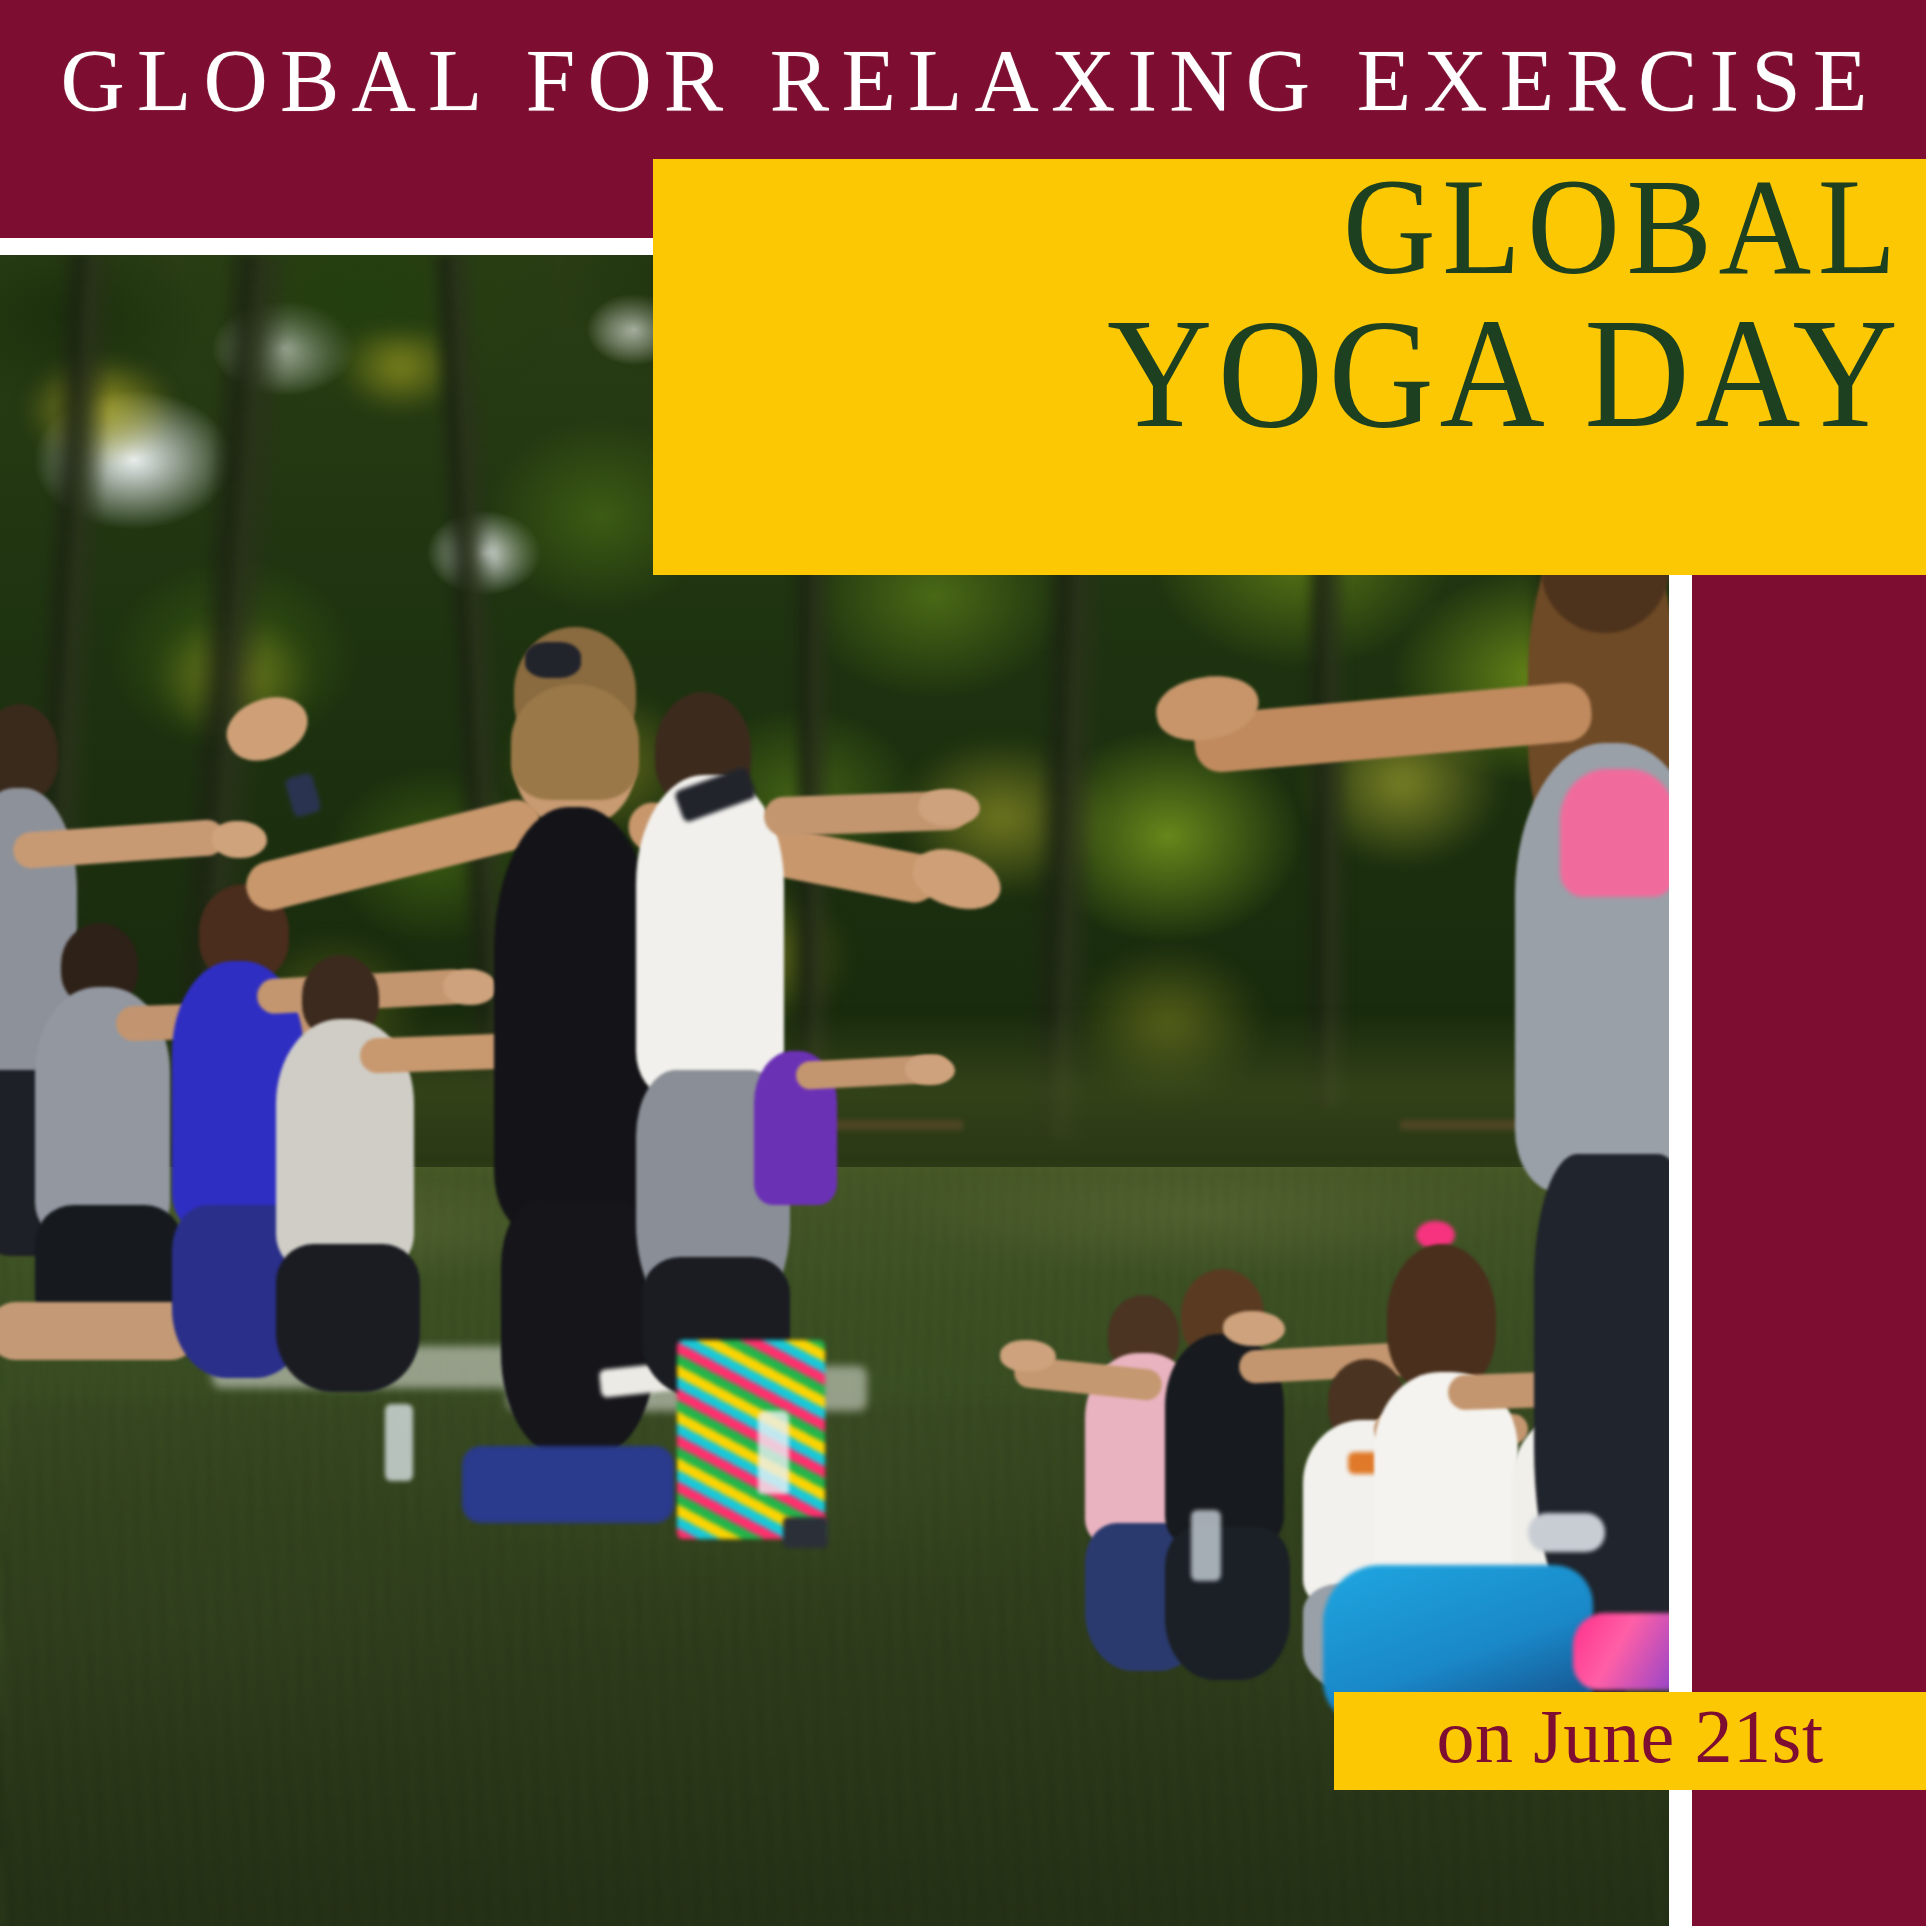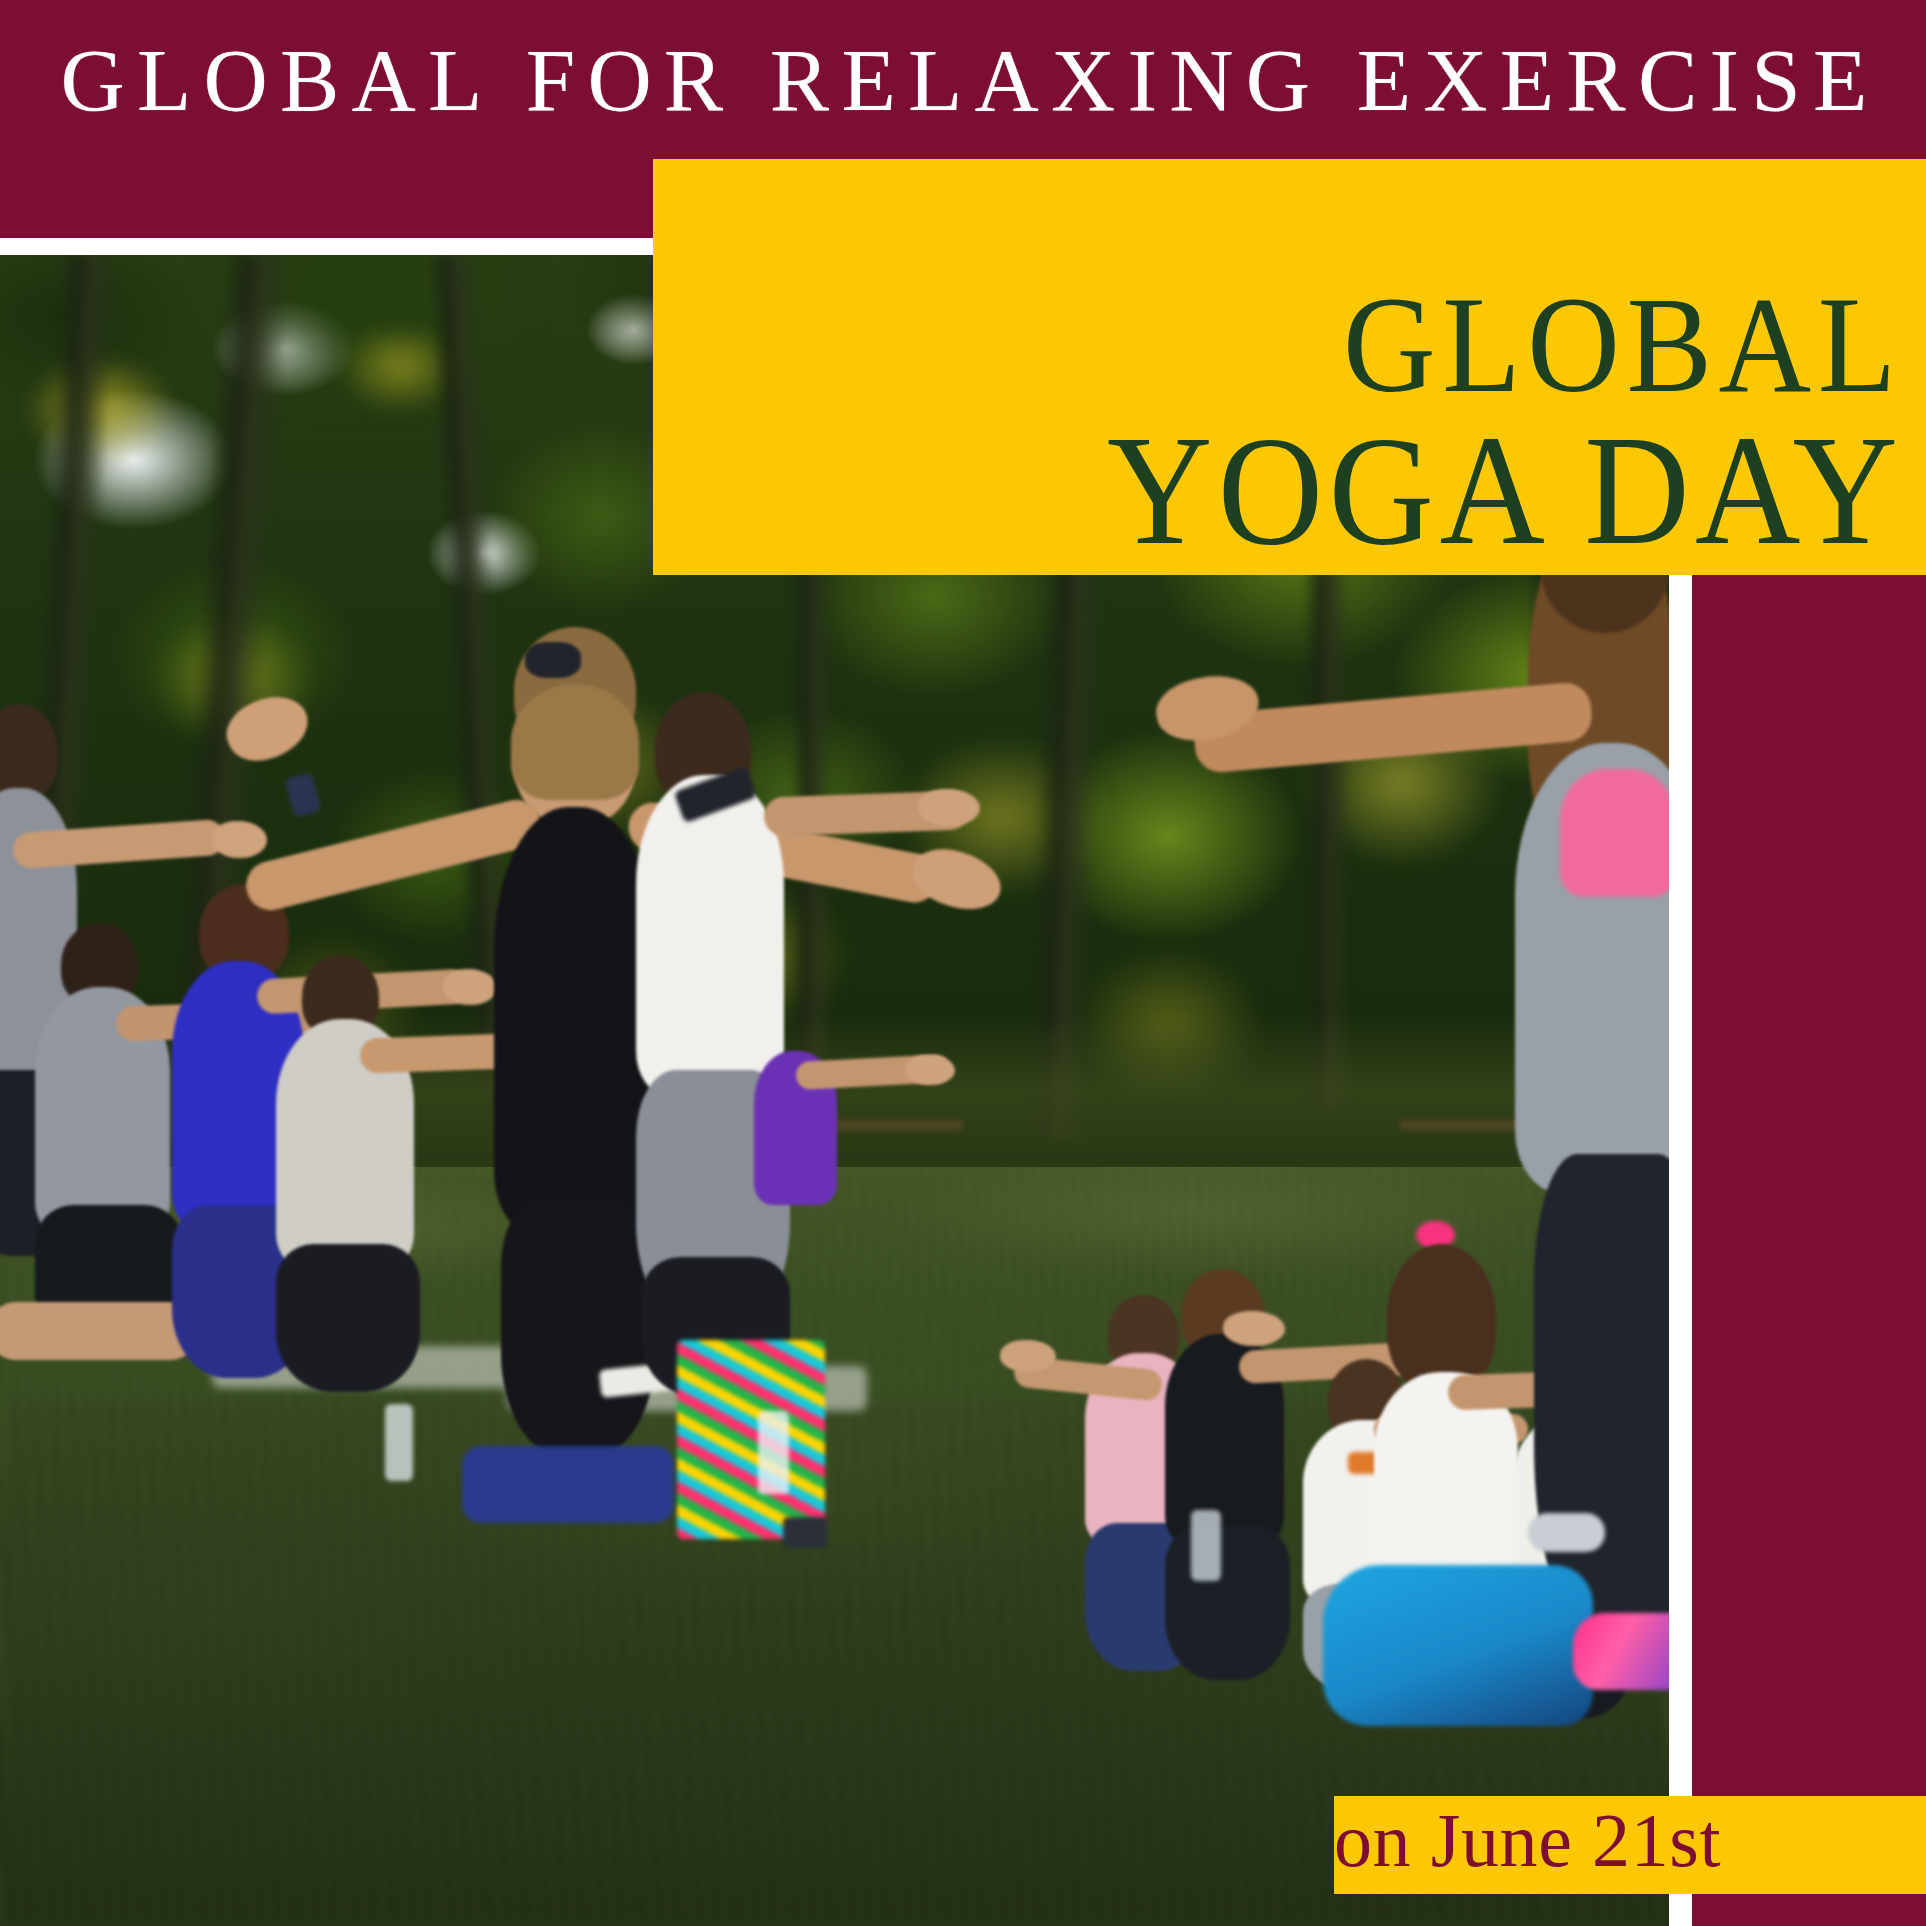--- a/index.html
+++ b/index.html
@@ -221,21 +221,21 @@
   .title-block {
     position: absolute;
     left: 653px;
     top: 159px;
     width: 1273px;
     height: 416px;
     background: #fcc703;
     z-index: 35;
     display: flex;
     flex-direction: column;
-    justify-content: flex-end;
+    justify-content: flex-start;
     align-items: flex-end;
     padding: 0 23px 6.4px 0;
     box-sizing: border-box;
   }
   .title-line {
     color: #1c4020;
     font-family: "Liberation Serif", "DejaVu Serif", serif;
     font-size: 138px;
     line-height: 0.99;
     letter-spacing: 7px;
@@ -273,28 +273,28 @@
     top: 238px;
     width: 653px;
     height: 16.7px;
     background: #ffffff;
     z-index: 26;
   }
 
   .date-block {
     position: absolute;
     left: 1334px;
-    top: 1796px;
+    top: 1692px;
     width: 592px;
     height: 98px;
     background: #fcc703;
     z-index: 45;
     display: flex;
     align-items: center;
-    justify-content: flex-start;
+    justify-content: center;
   }
   .date-text {
     color: #7d0d31;
     font-family: "Liberation Serif", "DejaVu Serif", serif;
     font-size: 76px;
     line-height: 1;
     letter-spacing: 0.6px;
     white-space: nowrap;
     position: relative;
     top: -5.1px;

